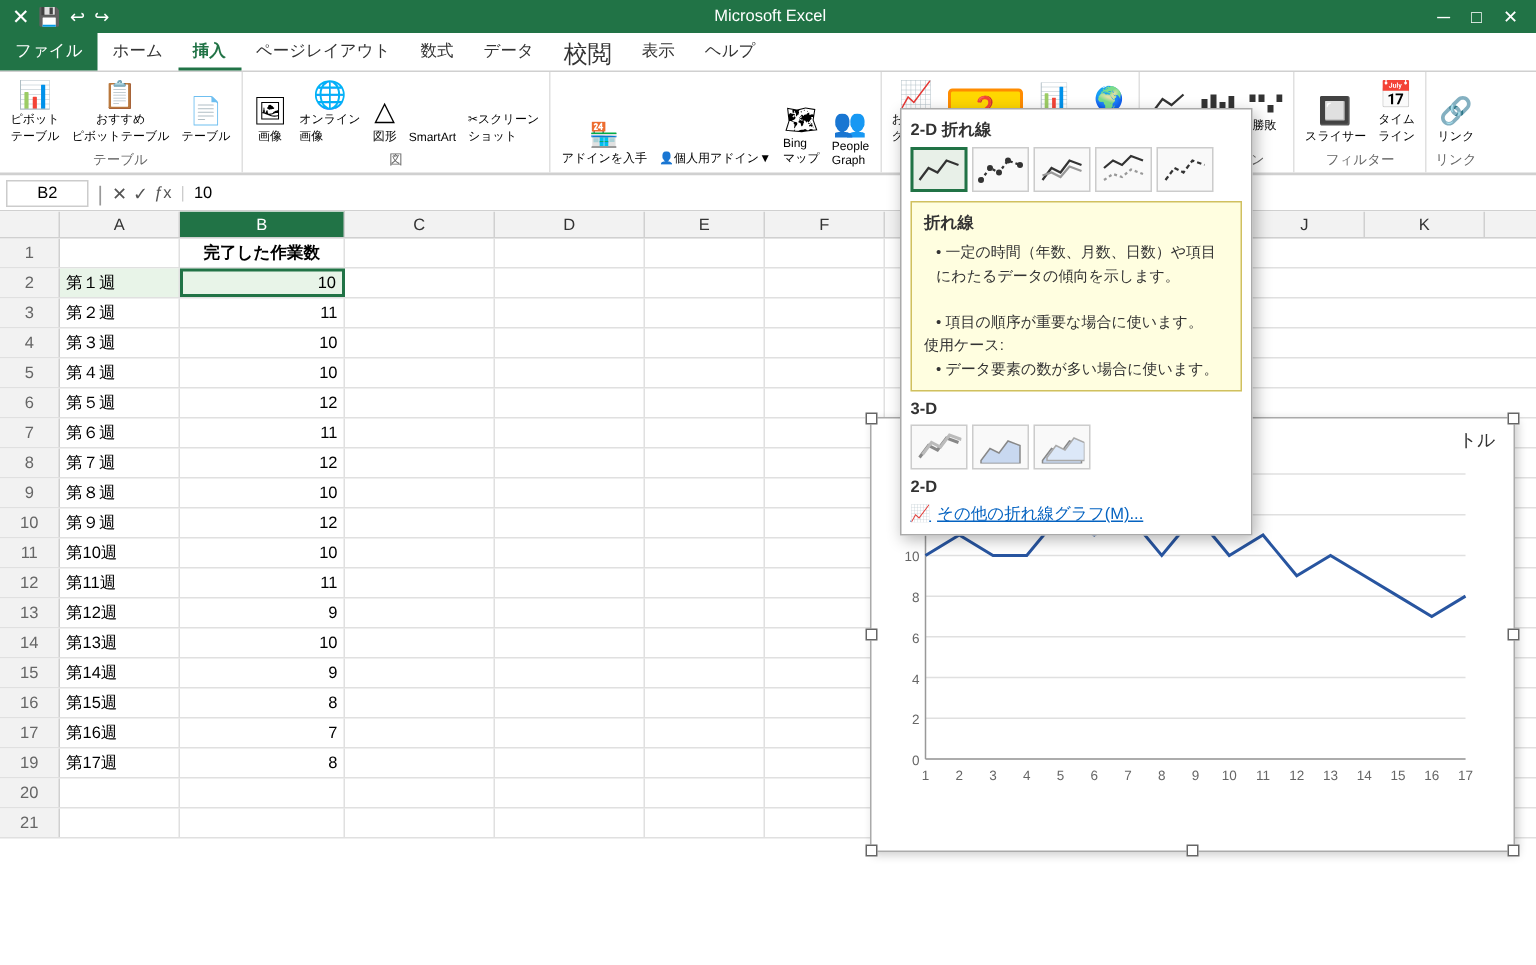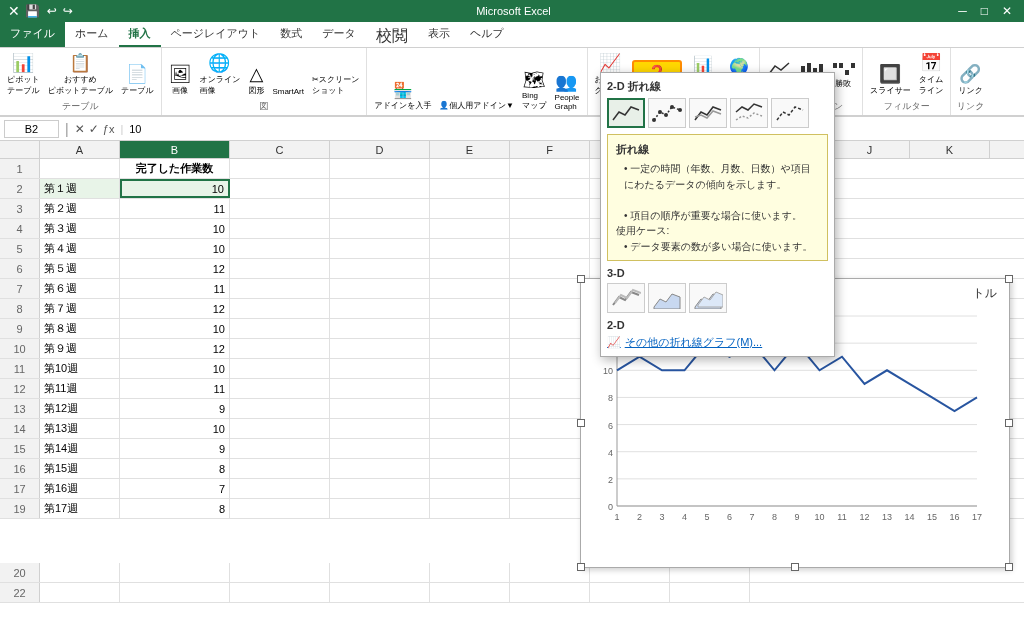--- a/index.html
+++ b/index.html
@@ -395,33 +395,33 @@
           <div style="width: 40px; background: rgb(242, 242, 242); border-right: 1px solid rgb(208, 208, 208); text-align: center; font-size: 11px; color: rgb(102, 102, 102); display: flex; align-items: center; justify-content: center; flex-shrink: 0;">19</div>
           <div style="width: 80px; border-right: 1px solid rgb(224, 224, 224); font-size: 11px; padding: 0px 4px; display: flex; align-items: center;">第17週</div>
           <div style="width: 110px; border-right: 1px solid rgb(224, 224, 224); font-size: 11px; padding: 0px 4px; display: flex; align-items: center; justify-content: flex-end;">8</div>
           <div style="width: 100px; border-right: 1px solid rgb(224, 224, 224);"></div>
           <div style="width: 100px; border-right: 1px solid rgb(224, 224, 224);"></div>
           <div style="width: 80px; border-right: 1px solid rgb(224, 224, 224);"></div>
           <div style="width: 80px; border-right: 1px solid rgb(224, 224, 224);"></div>
           <div style="width: 80px; border-right: 1px solid rgb(224, 224, 224);"></div>
           <div style="width: 80px; border-right: 1px solid rgb(224, 224, 224);"></div>
         </div>
-        <div style="display: flex; border-bottom: 1px solid rgb(224, 224, 224); height: 20px; margin-top: 44px;">
+        <div style="display: flex; border-bottom: 1px solid rgb(224, 224, 224); height: 20px;">
           <div style="width: 40px; background: rgb(242, 242, 242); border-right: 1px solid rgb(208, 208, 208); text-align: center; font-size: 11px; color: rgb(102, 102, 102); display: flex; align-items: center; justify-content: center; flex-shrink: 0;">20</div>
           <div style="width: 80px; border-right: 1px solid rgb(224, 224, 224); font-size: 11px; padding: 0px 4px; display: flex; align-items: center;"></div>
           <div style="width: 110px; border-right: 1px solid rgb(224, 224, 224); font-size: 11px; padding: 0px 4px; display: flex; align-items: center; justify-content: flex-end;"></div>
           <div style="width: 100px; border-right: 1px solid rgb(224, 224, 224);"></div>
           <div style="width: 100px; border-right: 1px solid rgb(224, 224, 224);"></div>
           <div style="width: 80px; border-right: 1px solid rgb(224, 224, 224);"></div>
           <div style="width: 80px; border-right: 1px solid rgb(224, 224, 224);"></div>
           <div style="width: 80px; border-right: 1px solid rgb(224, 224, 224);"></div>
           <div style="width: 80px; border-right: 1px solid rgb(224, 224, 224);"></div>
         </div>
         <div style="display: flex; border-bottom: 1px solid rgb(224, 224, 224); height: 20px;">
-          <div style="width: 40px; background: rgb(242, 242, 242); border-right: 1px solid rgb(208, 208, 208); text-align: center; font-size: 11px; color: rgb(102, 102, 102); display: flex; align-items: center; justify-content: center; flex-shrink: 0;">22</div>
+          <div style="width: 40px; background: rgb(242, 242, 242); border-right: 1px solid rgb(208, 208, 208); text-align: center; font-size: 11px; color: rgb(102, 102, 102); display: flex; align-items: center; justify-content: center; flex-shrink: 0;">21</div>
           <div style="width: 80px; border-right: 1px solid rgb(224, 224, 224); font-size: 11px; padding: 0px 4px; display: flex; align-items: center;"></div>
           <div style="width: 110px; border-right: 1px solid rgb(224, 224, 224); font-size: 11px; padding: 0px 4px; display: flex; align-items: center; justify-content: flex-end;"></div>
           <div style="width: 100px; border-right: 1px solid rgb(224, 224, 224);"></div>
           <div style="width: 100px; border-right: 1px solid rgb(224, 224, 224);"></div>
           <div style="width: 80px; border-right: 1px solid rgb(224, 224, 224);"></div>
           <div style="width: 80px; border-right: 1px solid rgb(224, 224, 224);"></div>
           <div style="width: 80px; border-right: 1px solid rgb(224, 224, 224);"></div>
           <div style="width: 80px; border-right: 1px solid rgb(224, 224, 224);"></div>
         </div>
       </div>

